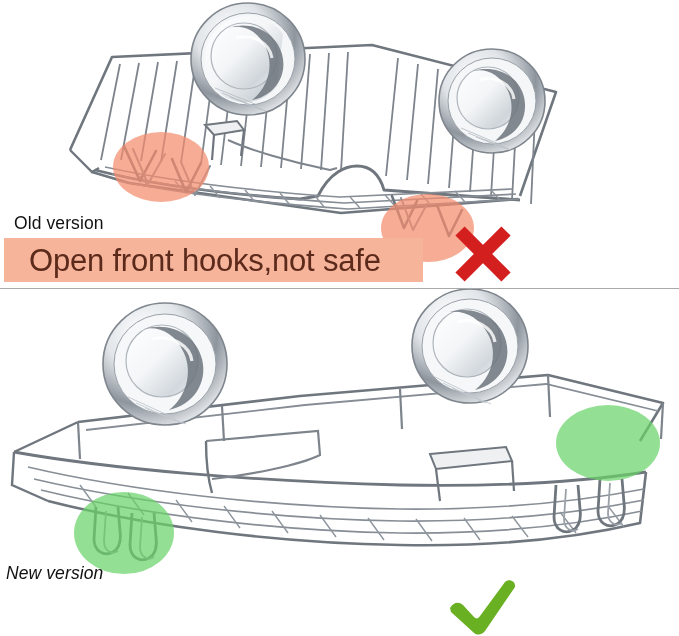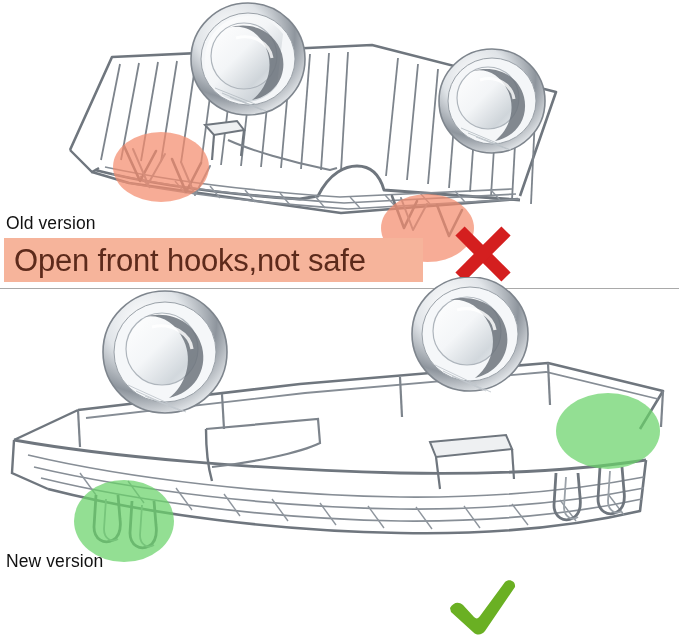--- a/index.html
+++ b/index.html
@@ -20,21 +20,21 @@
   }
 
   
   .panel {
     position: absolute;
     left: 0;
     width: 679px;
     overflow: hidden;
   }
   #panel-old { top: 0; height: 288px; }
-  #panel-new { top: 277px; height: 347px; }
+  #panel-new { top: 289px; height: 347px; font-style: italic; }
 
   .divider {
     position: absolute;
     left: 0;
     top: 288px;
     width: 679px;
     height: 1px;
     background: #a9a9a9;
   }
 
@@ -76,21 +76,21 @@
     white-space: nowrap;
     font-size: 31px;
     line-height: 1;
     letter-spacing: -0.2px;
   }
   #claim-old {
     left: 4px;
     top: 238px;
     width: 419px;
     height: 44px;
-    padding-left: 10px;
+    padding-left: 25px;
     background: #f6b49b;
     color: #5c2a1b;
   }
   #claim-new {
     left: 4px;
     top: 588px;
     width: 396px;
     height: 44px;
     padding-left: 10px;
     background: #76d76e;
@@ -240,21 +240,21 @@
             <path d="M476 137 L507 149"></path>
               <path d="M485 140 L511 150"></path>
           </g>
         </g>
       </svg>
     </div>
 
     <div class="marker marker-red" style="left:113px; top:132px; width:96px; height:70px;"></div>
     <div class="marker marker-red" style="left:381px; top:194px; width:93px; height:68px;"></div>
 
-    <div class="version-label" style="left:6px; top:215px;">Old version</div>
+    <div class="version-label" style="left:14px; top:215px;">Old version</div>
   </div>
 
   <div class="claim-band" id="claim-old">
     <span>Open front hooks,not safe</span>
   </div>
 
   <div class="verdict" id="verdict-cross">
     <svg width="62" height="62" viewBox="0 0 62 62" xmlns="http://www.w3.org/2000/svg">
       <g stroke="#d41f1f" stroke-width="13" stroke-linecap="butt">
         <line x1="8" y1="8" x2="54" y2="54"></line>

